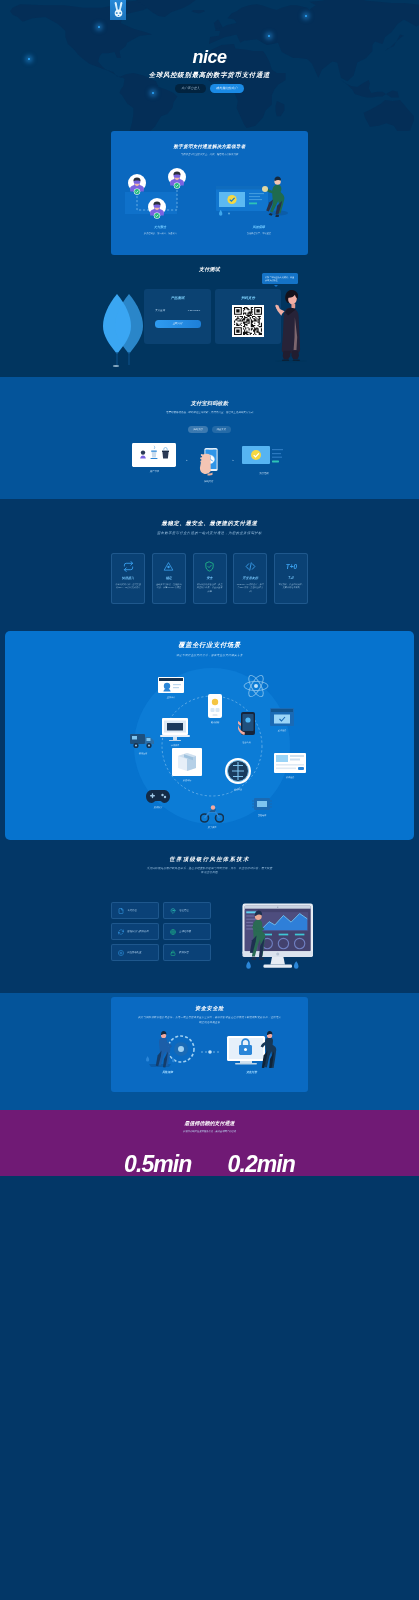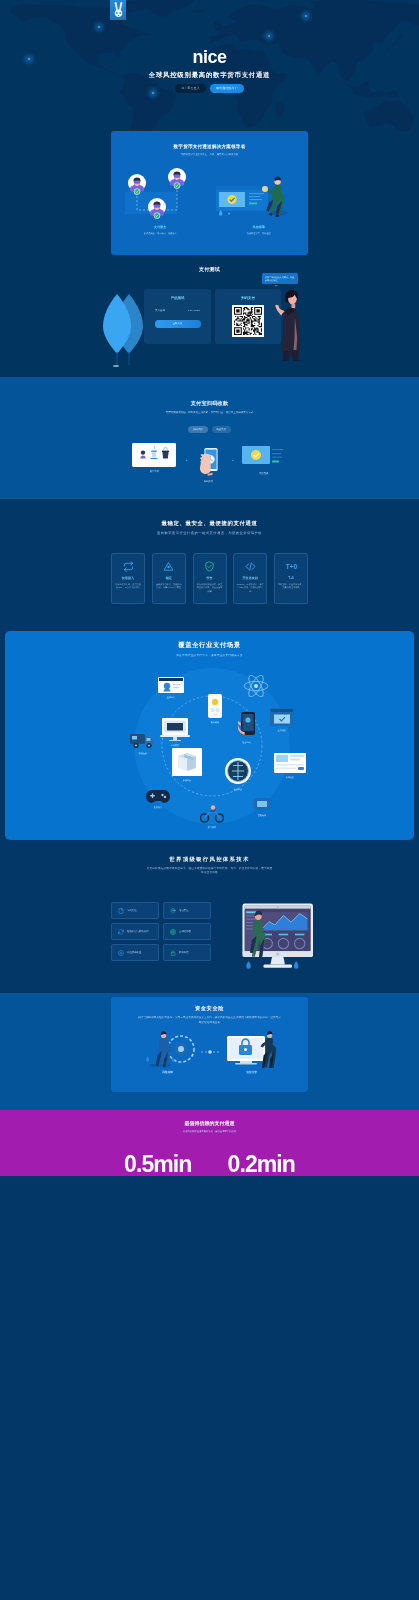--- a/index.html
+++ b/index.html
@@ -1,19 +1,19 @@
 <!DOCTYPE html>
 <html><head>
 <meta charset="utf-8">
 <title>nice</title>
 <style>
 *{margin:0;padding:0;box-sizing:border-box}
 html,body{width:419px;height:1600px;}
 body{font-family:"Liberation Sans",sans-serif;background:#033767;color:#fff;-webkit-font-smoothing:antialiased;}
-.page{position:relative;width:419px;height:1176px;overflow:hidden;}
+.page{position:relative;width:419px;height:1176px;overflow:hidden;font-style:italic;}
 svg{display:block}
 .ctr{width:197px;margin:0 auto;position:relative;}
 .st{font-size:5.4px;font-weight:700;text-align:center;letter-spacing:.6px;color:#fff;line-height:1.1}
 .ss{font-size:3.3px;text-align:center;color:#9ec3e2;line-height:1.8;margin-top:4px;letter-spacing:.45px;}
 
 
 #hero{position:relative;height:131px;background:#01355f;overflow:hidden;}
 #hero .map{position:absolute;left:0;top:-2px;}
 .hero-glow{position:absolute;border-radius:50%;background:#2ea8ff;box-shadow:0 0 5px 2px rgba(46,168,255,.65);}
 .logo{position:absolute;left:110px;top:0px;width:16px;height:20px;background:linear-gradient(180deg,#2689d8,#1b74bd);display:flex;align-items:center;justify-content:center;}
@@ -89,21 +89,21 @@
 
 
 #fundsafe{position:relative;height:117px;background:#04549a;overflow:hidden}
 #fundsafe .panel{position:absolute;left:111px;top:4px;width:197px;height:95px;background:#0a6ac2;border-radius:3px;overflow:hidden}
 .fs-title{font-size:5.2px;font-weight:700;text-align:center;padding-top:8px;letter-spacing:.6px}
 .fs-sub{font-size:2.5px;text-align:center;color:#c4dff6;margin-top:4px;line-height:1.85;padding:0 26px;letter-spacing:.15px}
 .fs-row{display:flex;justify-content:center;align-items:center;gap:6px;margin-top:5px}
 .fs-lab{font-size:2.7px;color:#9fd8ff;text-align:center;margin-top:2px;font-weight:700}
 
 
-#speed{position:relative;height:120px;background:#a21caf;overflow:hidden}
+#speed{position:relative;height:120px;background:#701a75;overflow:hidden}
 .sp-head{padding-top:10px}
 .sp-title{font-size:5px;font-weight:700;text-align:center}
 .sp-sub{font-size:2.3px;text-align:center;color:#bcd9f2;margin-top:4px}
 .sp-stats{display:flex;justify-content:center;gap:36px;margin-top:20px}
 .sp-one{text-align:center}
 
 .sp-v{font-size:23px;font-weight:700;letter-spacing:-.9px;line-height:1}
 .sp-l{display:flex;align-items:center;justify-content:center;gap:2px;font-size:3px;color:#7fc4f5;margin-top:7px}
 
 

